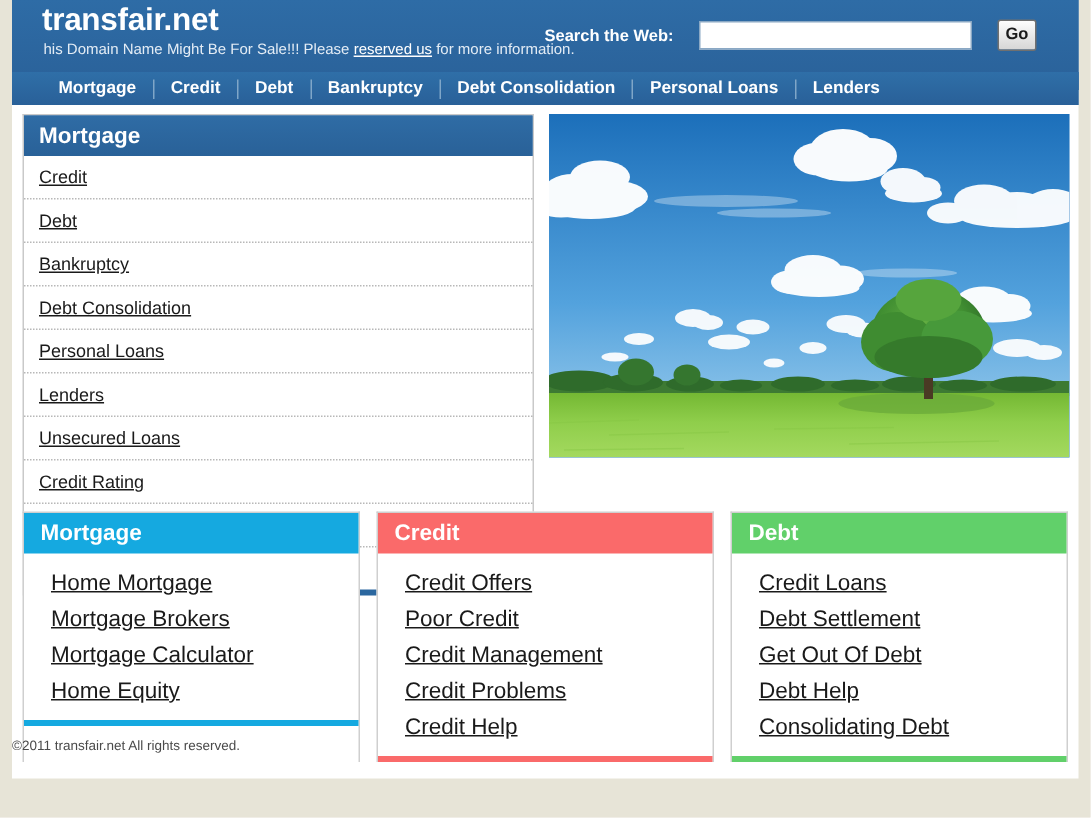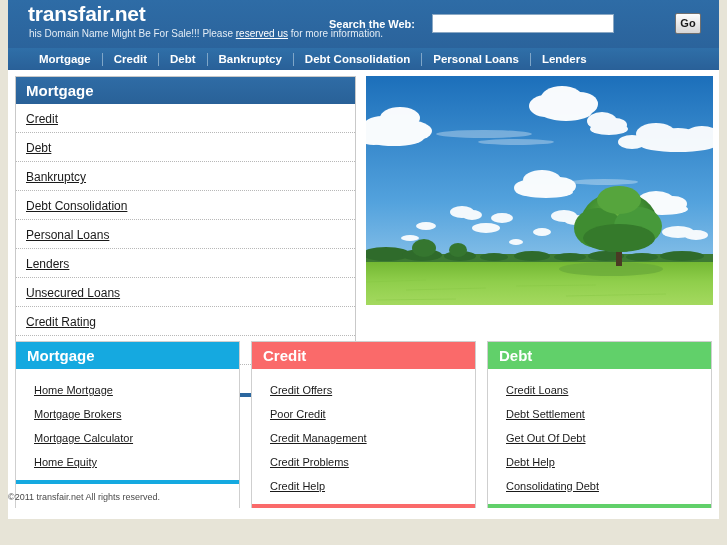--- a/index.html
+++ b/index.html
@@ -60,21 +60,21 @@
     line-height: 12px;
     white-space: nowrap;
   }
   .tagline a {
     color: #ffffff;
     text-decoration: underline;
   }
 
   .search-area {
     position: absolute;
-    right: 18px;
+    right: 28px;
     top: 13px;
     display: flex;
     align-items: center;
     gap: 17px;
   }
   .search-label {
     color: #ffffff;
     font-size: 11px;
     font-weight: bold;
     white-space: nowrap;
@@ -95,21 +95,20 @@
     background: linear-gradient(#fdfdfd, #d6d6d6);
     border: 1px solid #707070;
     border-radius: 2px;
     font-family: "Liberation Sans", sans-serif;
     font-size: 11px;
     font-weight: bold;
     color: #1a1a1a;
     cursor: pointer;
     padding: 0;
     line-height: 19px;
-    margin-left: 44px;
   }
 
   
   .navbar {
     position: absolute;
     left: 0;
     top: 48px;
     width: 711px;
     height: 22px;
     background: #2b679f;
@@ -221,21 +220,21 @@
   .col-list {
     list-style: none;
     margin: 0;
     padding: 8px 0 7px 0;
   }
   .col-list li {
     padding: 3px 0 3px 18px;
   }
   .col-list a {
     color: #1a1a1a;
-    font-size: 11px;
+    font-size: 15px;
     cursor: pointer;
   }
   .col-footbar { height: 4px; }
 
   
   .footer {
     position: absolute;
     left: 8px;
     top: 492px;
     width: 711px;

